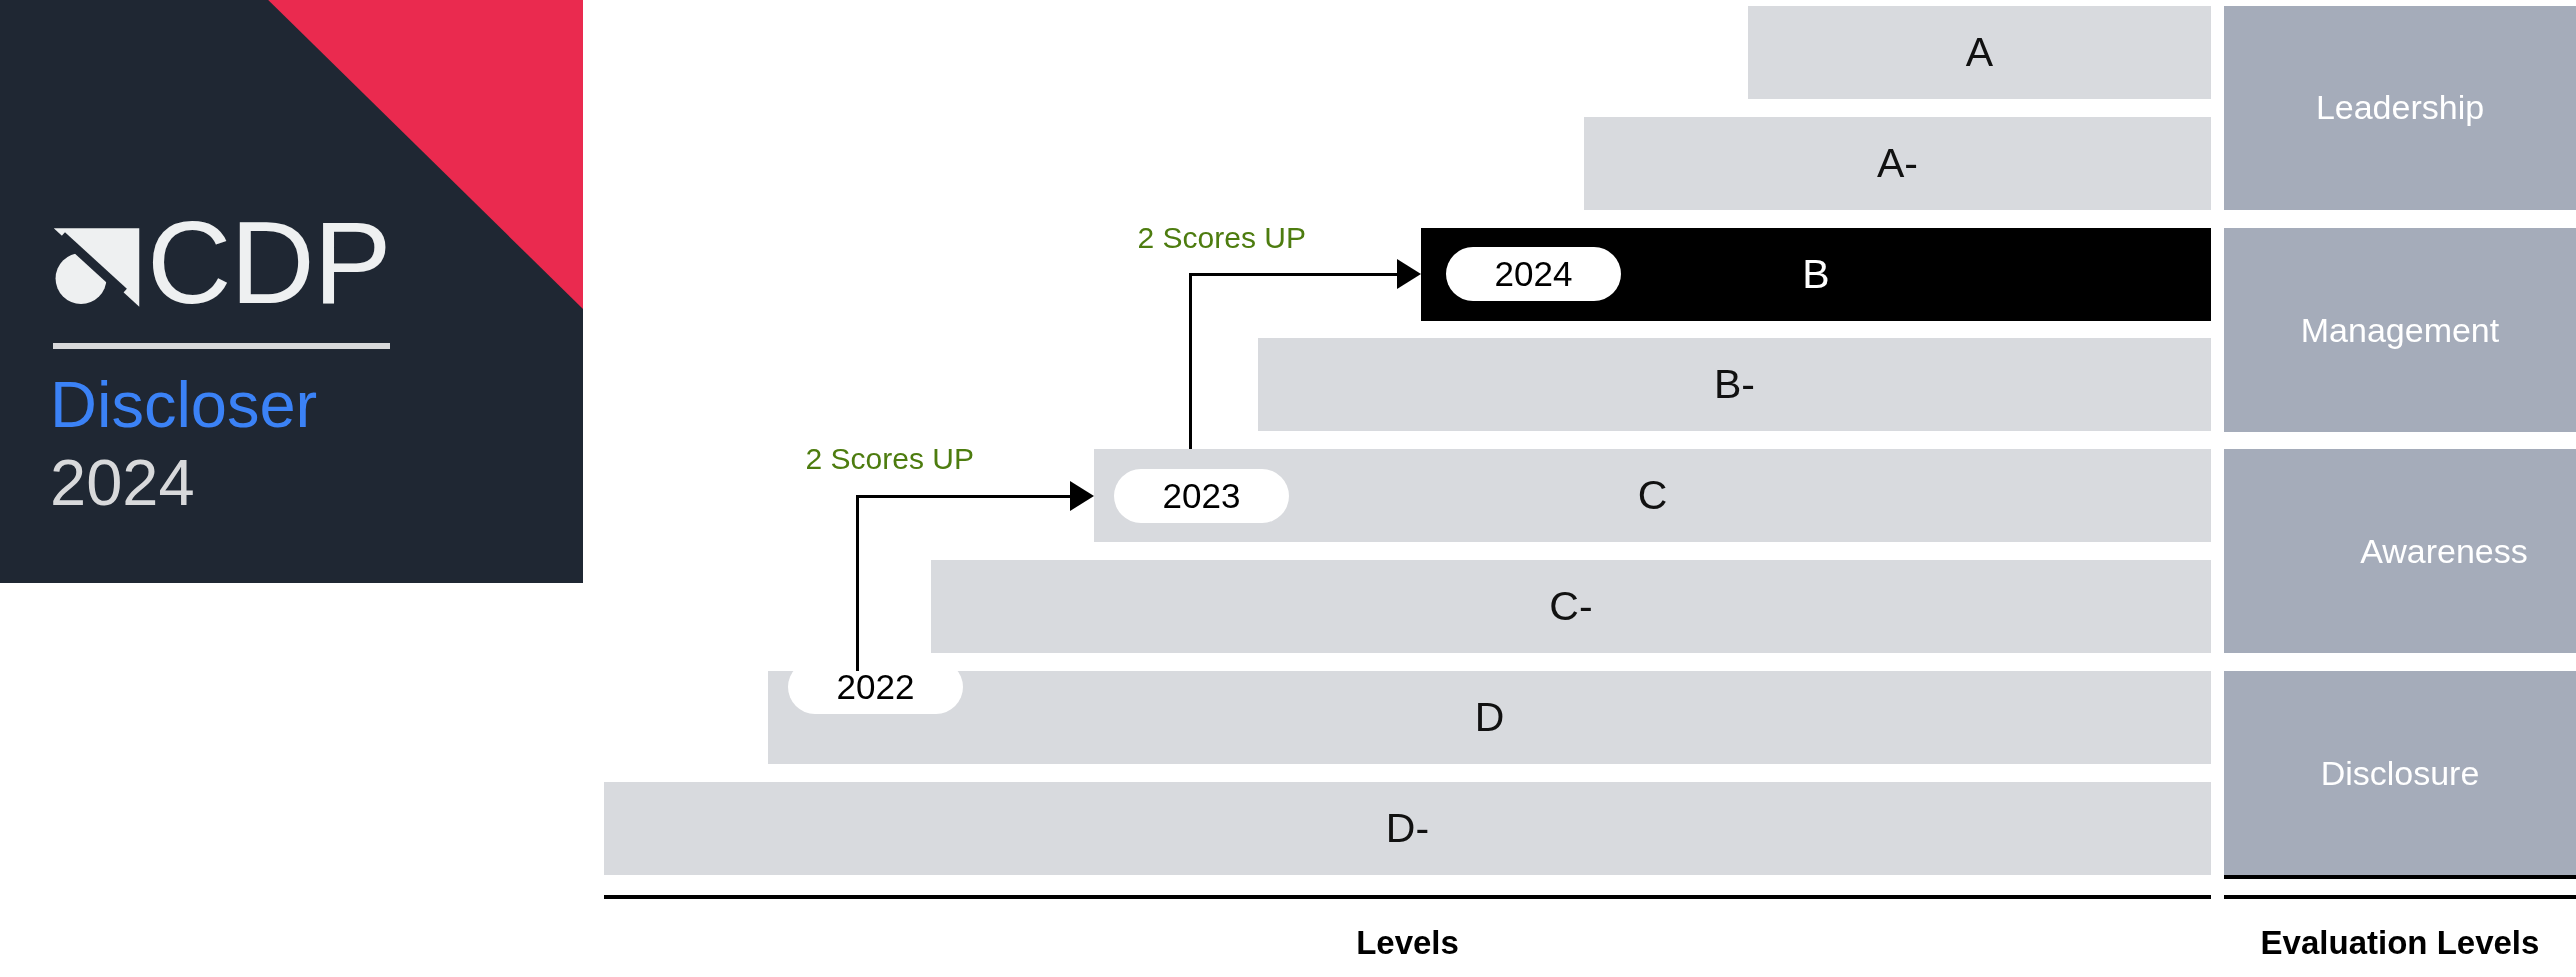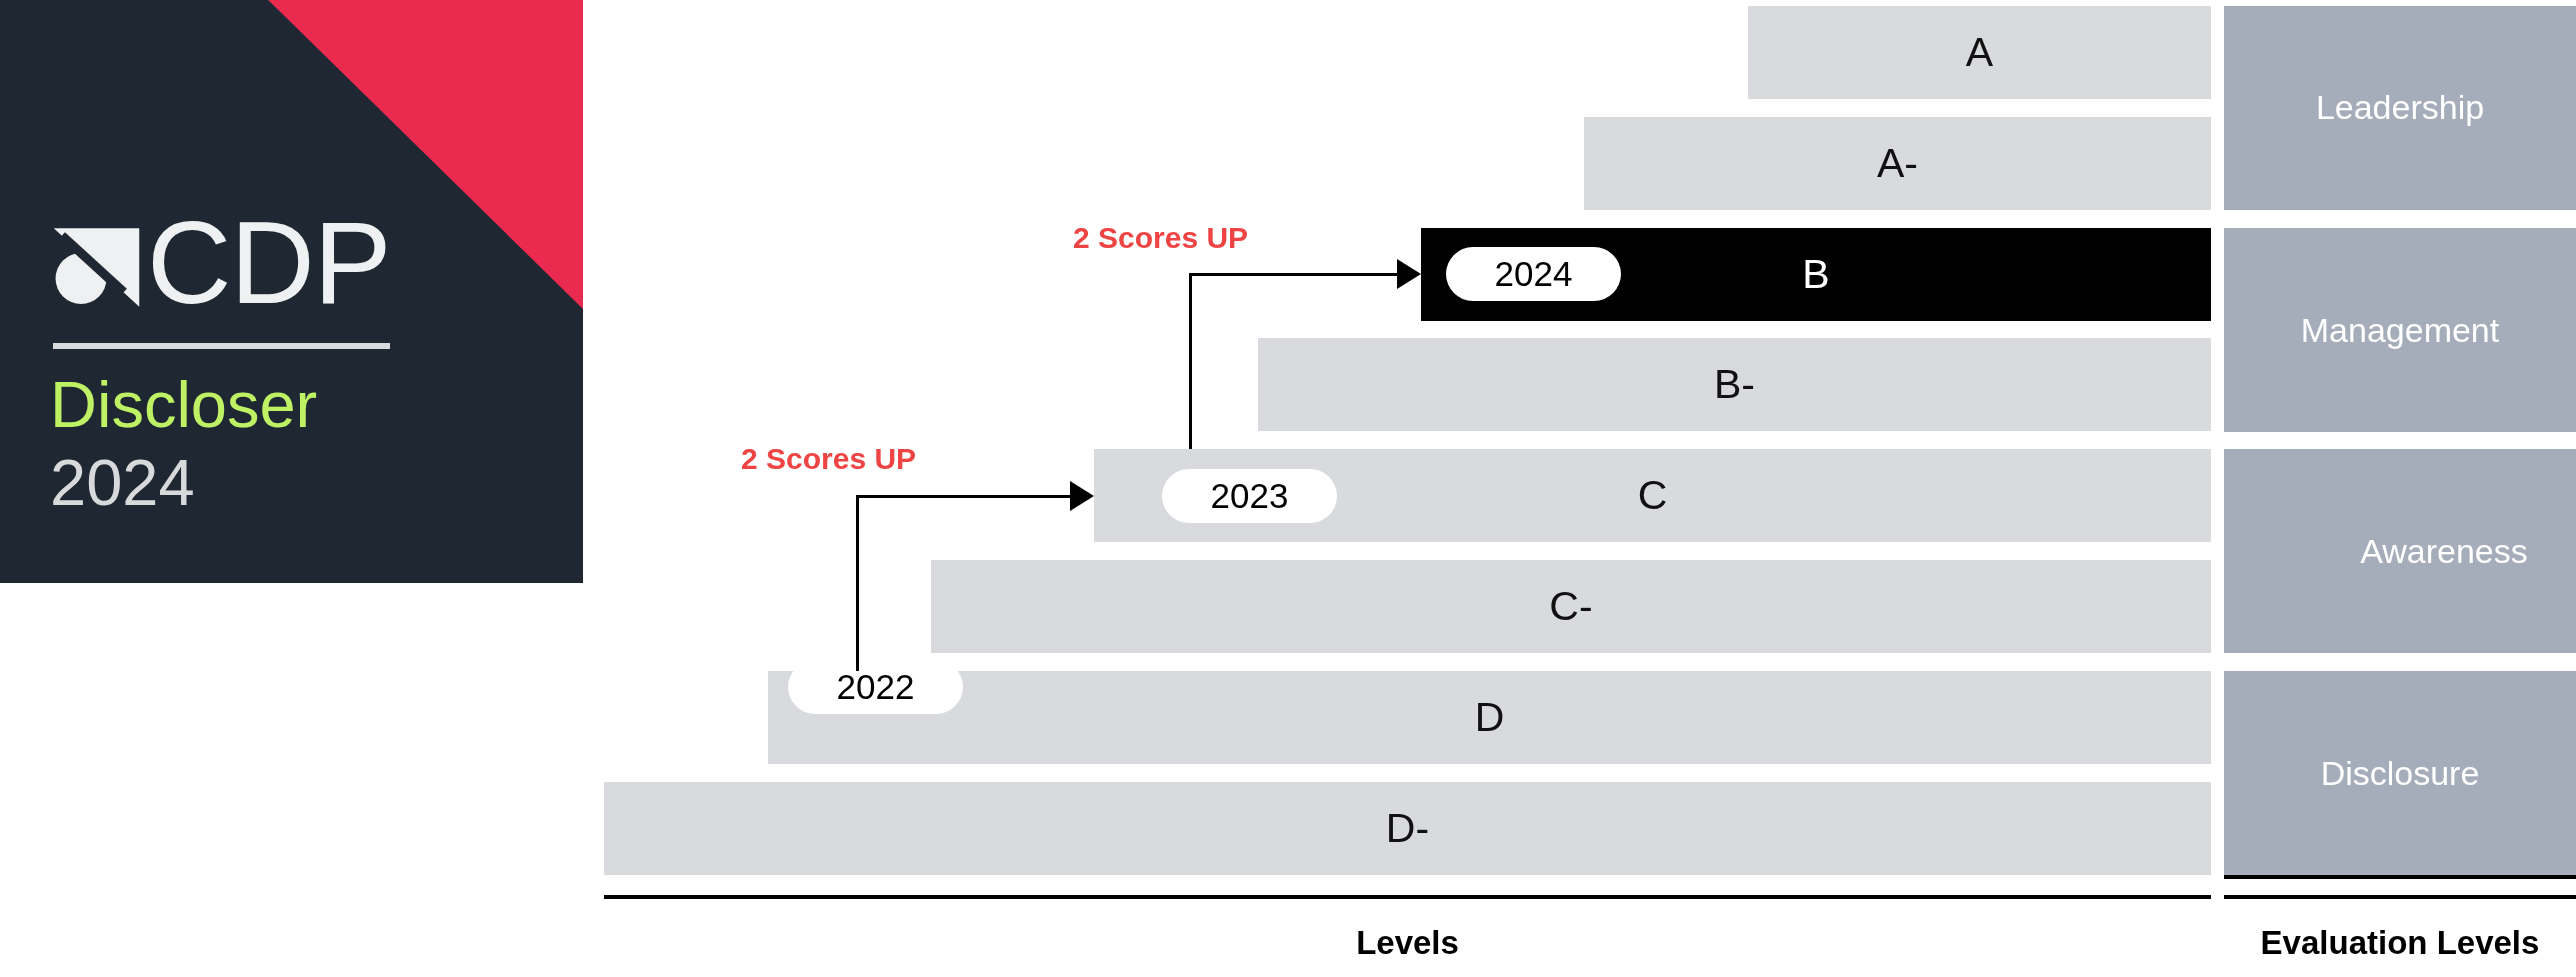--- a/index.html
+++ b/index.html
@@ -31,21 +31,21 @@
     position: absolute; left: 147px; top: 204px;
     font-size: 117px; font-weight: normal; letter-spacing: -1.2px;
     line-height: 117px; color: #eef0f1;
   }
   .badge-rule {
     position: absolute; left: 53px; top: 343px;
     width: 337px; height: 5.8px; background: #d8d9db;
   }
   .badge-line1 {
     position: absolute; left: 50px; top: 368px;
-    font-size: 65px; line-height: 74px; font-weight: 400; color: #bef264;
+    font-size: 65px; line-height: 74px; font-weight: 400; color: #3b82f6;
   }
   .badge-line2 {
     position: absolute; left: 50px; top: 446px;
     font-size: 65px; line-height: 74px; font-weight: 400; color: #d8d9db;
   }
 
   
   .bar {
     position: absolute; height: 93px;
     background: #d8dade;
@@ -76,22 +76,22 @@
 
   
   .arrow-seg { position: absolute; background: #000000; }
   .arrow-head {
     position: absolute; width: 0; height: 0;
     border-top: 15px solid transparent;
     border-bottom: 15px solid transparent;
     border-left: 24.5px solid #000000;
   }
   .annotation {
-    position: absolute; width: 233px; text-align: left;
-    font-size: 30px; font-weight: bold; color: #ef4444;
+    position: absolute; width: 233px; text-align: right;
+    font-size: 30px; font-weight: normal; color: #4d7c0f;
   }
 
   
   .axis-line { position: absolute; height: 3.5px; background: #000000; }
   .axis-label {
     position: absolute; text-align: center;
     font-size: 33px; font-weight: bold; color: #000000;
   }
 </style>
 </head>
@@ -133,21 +133,21 @@
   <div class="bar" style="top:671px; left:768px; width:1443px;">
     <span>D</span>
   </div>
   <div class="bar" style="top:782px; left:604px; width:1607px;">
     <span>D-</span>
   </div>
 
   <div class="pill" style="left:1446px; top:247px;">
     <span>2024</span>
   </div>
-  <div class="pill" style="left:1162px; top:469px;">
+  <div class="pill" style="left:1114px; top:469px;">
     <span>2023</span>
   </div>
   <div class="pill" style="left:788px; top:660px;">
     <span>2022</span>
   </div>
 
   <div class="level-block" style="top:5.8px;">
     <span>Leadership</span>
   </div>
   <div class="level-block" style="top:228px;">

